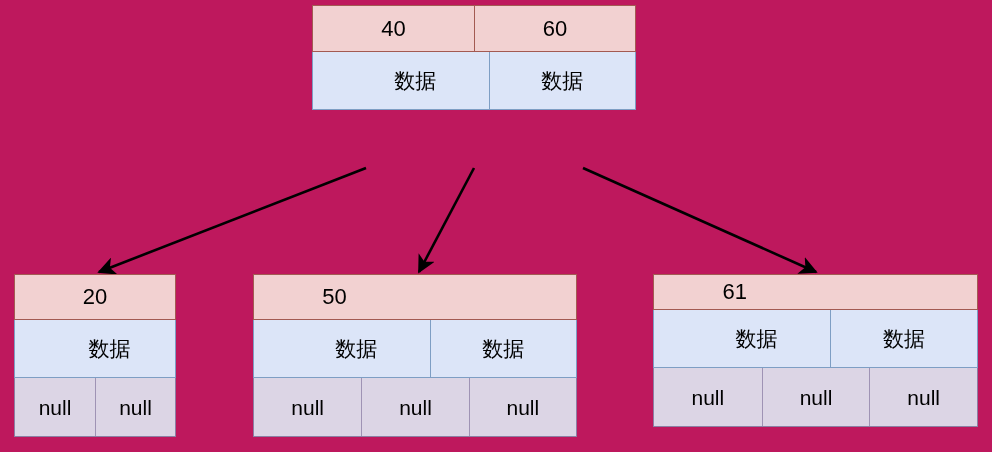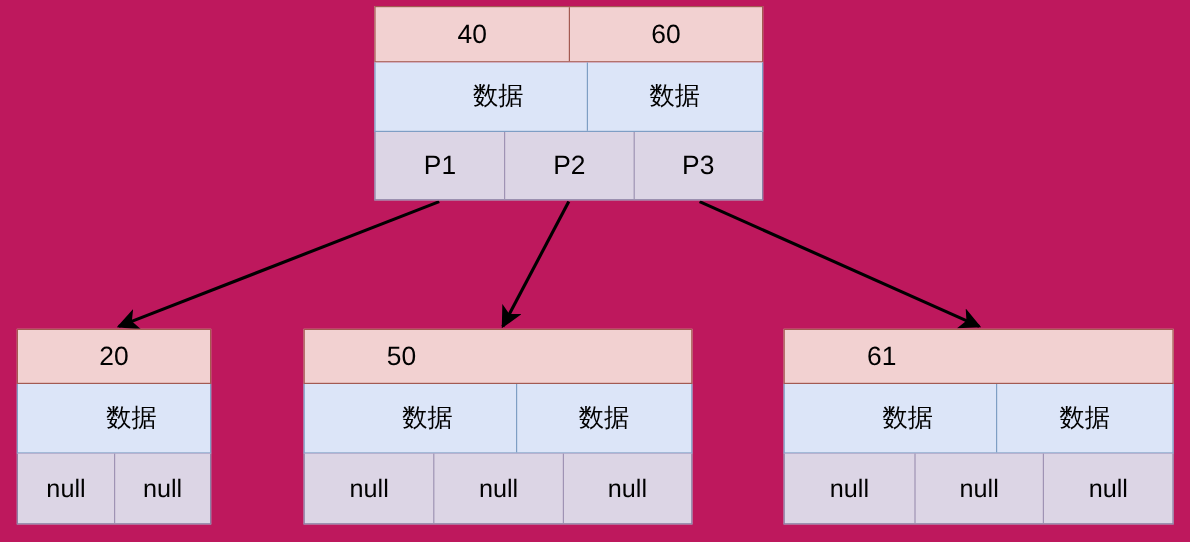--- a/index.html
+++ b/index.html
@@ -92,25 +92,20 @@
 
   <div class="node" style="left:312px; top:5px; width:324px; height:162px;">
     <div class="row row-keys" style="height:47px;">
       <div class="cell" style="width:50%;">40</div>
       <div class="cell" style="width:50%;">60</div>
     </div>
     <div class="row row-data" style="height:58px;">
       <div class="cell cell-cjk" style="width:50%;">数据</div>
       <div class="cell cell-cjk" style="width:50%;">数据</div>
     </div>
-    <div class="row row-ptrs" style="height:57px;">
-      <div class="cell" style="width:33.3333%;">P1</div>
-      <div class="cell" style="width:33.3333%;">P2</div>
-      <div class="cell" style="width:33.3333%;">P3</div>
-    </div>
   </div>
 
   <div class="node" style="left:14px; top:274px; width:162px; height:163px;">
     <div class="row row-keys" style="height:46px;">
       <div class="cell" style="width:100%;">20</div>
     </div>
     <div class="row row-data" style="height:58px;">
       <div class="cell cell-cjk" style="width:100%;">数据</div>
     </div>
     <div class="row row-ptrs" style="height:59px;">
@@ -128,21 +123,21 @@
       <div class="cell cell-cjk" style="width:50%;">数据</div>
     </div>
     <div class="row row-ptrs" style="height:59px;">
       <div class="cell cell-null" style="width:33.3333%;">null</div>
       <div class="cell cell-null" style="width:33.3333%;">null</div>
       <div class="cell cell-null" style="width:33.3333%;">null</div>
     </div>
   </div>
 
   <div class="node" style="left:653px; top:274px; width:325px; height:163px;">
-    <div class="row row-keys" style="height:46px;gap:12px;">
+    <div class="row row-keys" style="height:36px;gap:12px;">
       <div class="cell" style="width:50%;">61</div>
     </div>
     <div class="row row-data" style="height:58px;">
       <div class="cell cell-cjk" style="width:50%;">数据</div>
       <div class="cell cell-cjk" style="width:50%;">数据</div>
     </div>
     <div class="row row-ptrs" style="height:59px;">
       <div class="cell cell-null" style="width:33.3333%;">null</div>
       <div class="cell cell-null" style="width:33.3333%;">null</div>
       <div class="cell cell-null" style="width:33.3333%;">null</div>

